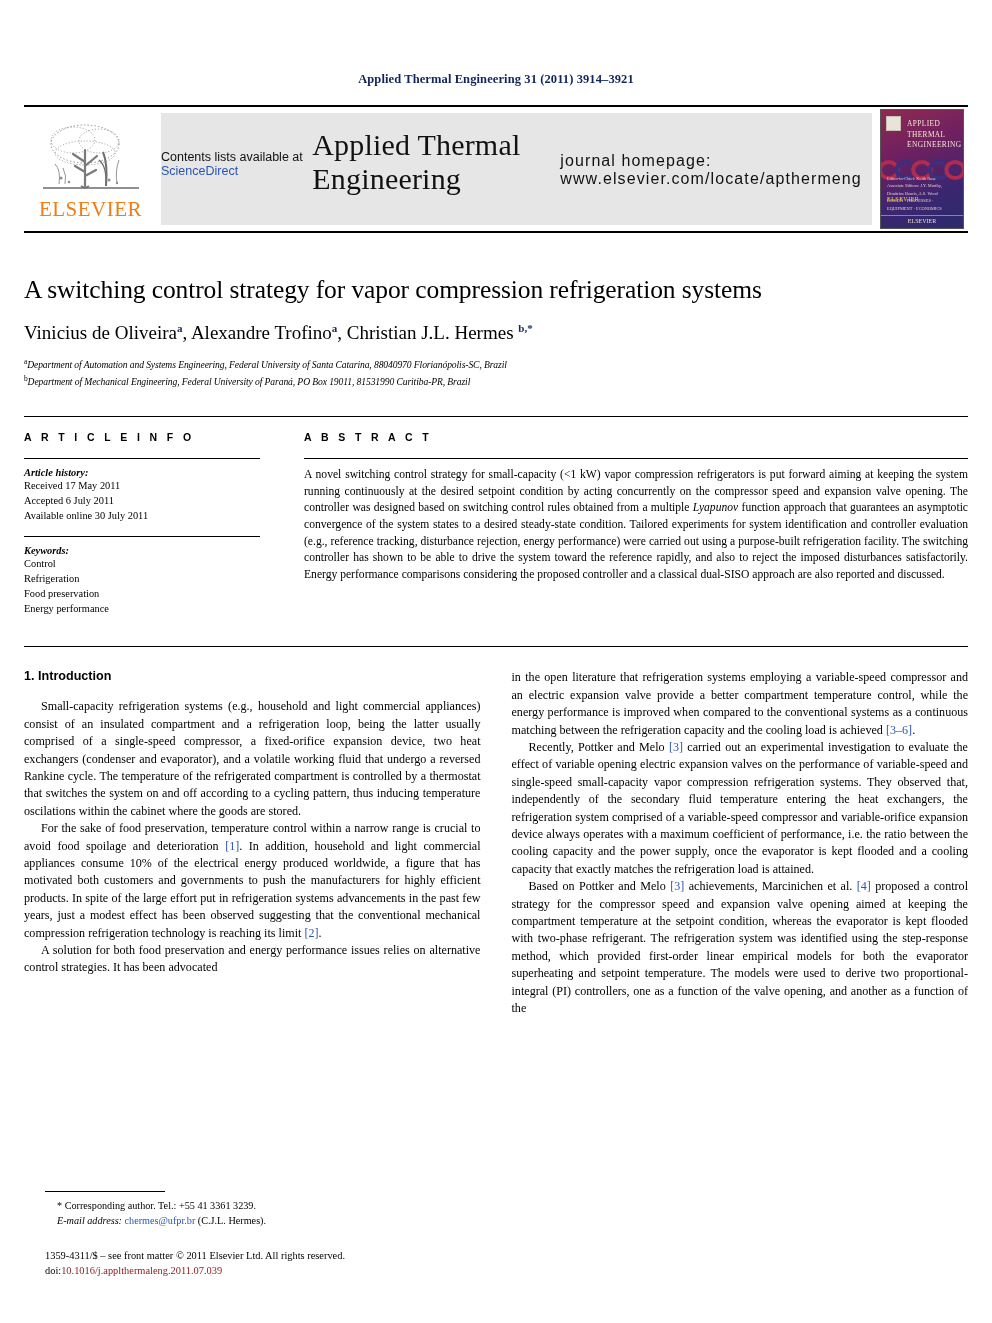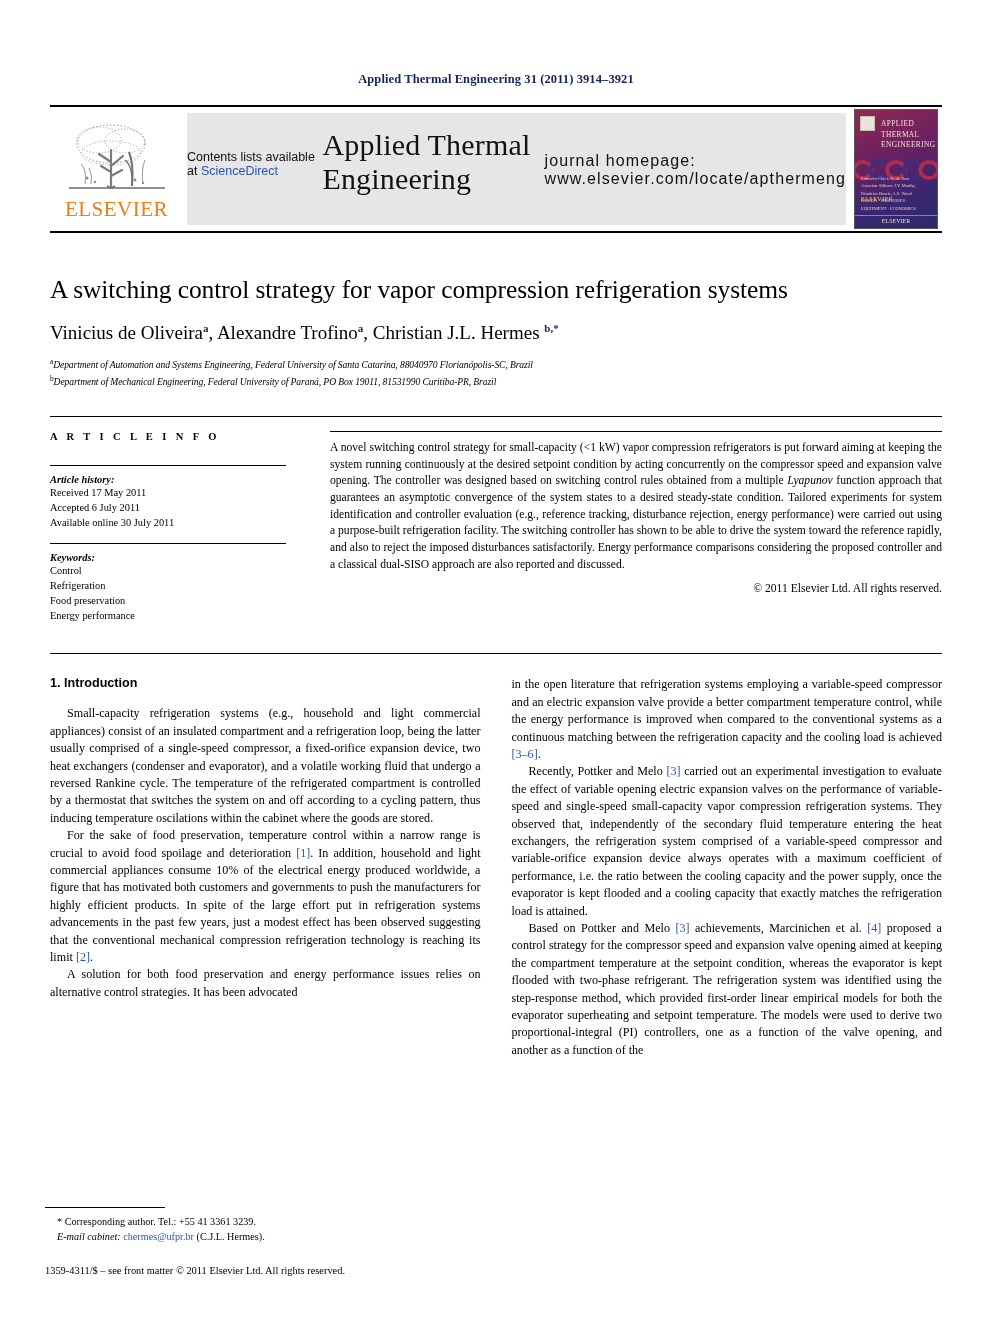--- a/index.html
+++ b/index.html
@@ -7,21 +7,21 @@
   body {
     width: 992px;
     height: 1323px;
     background: #ffffff;
     font-family: "Liberation Serif", "DejaVu Serif", serif;
     color: #000000;
     position: relative;
     overflow: hidden;
   }
 
-  .page { position: relative; width: 992px; height: 1323px; padding: 0 50px; }
+  .page { position: relative; width: 992px; height: 1323px; padding: 0 24px; }
 
   
   .running-head {
     text-align: center;
     font-family: "Liberation Serif", serif;
     font-weight: bold;
     font-size: 12.5px;
     color: #12245c;
     padding-top: 72px;
     letter-spacing: 0.1px;
@@ -159,25 +159,25 @@
     margin-top: 26px;
     border-top: 1.2px solid #000;
     padding-top: 14px;
     display: flex;
     gap: 44px;
   }
   .col-info { flex: 0 0 236px; width: 236px; }
   .col-abs { flex: 1 1 auto; }
 
   .sec-head {
-    font-family: Liberation Serif, serif;
+    font-family: Liberation Sans, sans-serif;
     font-weight: bold;
     font-size: 10.5px;
     letter-spacing: 3.4px;
-    margin-bottom: 23px;
+    margin-bottom: 15px;
   }
   .rule { border-bottom: 1.4px solid #000; margin-bottom: 8px; }
   .info-sub {
     font-style: italic;
     font-weight: bold;
     font-size: 10.4px;
     margin-bottom: 1px;
   }
   .info-line { font-size: 10.4px; line-height: 1.42; }
   .info-gap { height: 13px; }
@@ -331,23 +331,23 @@
       <div class="info-gap"></div>
       <div class="rule"></div>
       <div class="info-sub">Keywords:</div>
       <div class="info-line">Control</div>
       <div class="info-line">Refrigeration</div>
       <div class="info-line">Food preservation</div>
       <div class="info-line">Energy performance</div>
     </div>
 
     <div class="col-abs">
+      <div class="sec-head">A B S T R A C T</div>
       <div class="rule"></div>
       <p class="abstract-text"><span>A novel switching control strategy for small-capacity (&lt;1 kW) vapor compression refrigerators is put forward aiming at keeping the system running continuously at the desired setpoint condition by acting concurrently on the compressor speed and expansion valve opening. The controller was designed based on switching control rules obtained from a multiple </span><i>Lyapunov</i><span> function approach that guarantees an asymptotic convergence of the system states to a desired steady-state condition. Tailored experiments for system identification and controller evaluation (e.g., reference tracking, disturbance rejection, energy performance) were carried out using a purpose-built refrigeration facility. The switching controller has shown to be able to drive the system toward the reference rapidly, and also to reject the imposed disturbances satisfactorily. Energy performance comparisons considering the proposed controller and a classical dual-SISO approach are also reported and discussed.</span></p>
-      <div class="copyright">© 2011 Elsevier Ltd. All rights reserved.</div>
     </div>
   </div>
 
   <div class="body-wrap">
     <div class="col">
       <h2 class="sec-title">1. Introduction</h2>
       <p class="body-p">Small-capacity refrigeration systems (e.g., household and light commercial appliances) consist of an insulated compartment and a refrigeration loop, being the latter usually comprised of a single-speed compressor, a fixed-orifice expansion device, two heat exchangers (condenser and evaporator), and a volatile working fluid that undergo a reversed Rankine cycle. The temperature of the refrigerated compartment is controlled by a thermostat that switches the system on and off according to a cycling pattern, thus inducing temperature oscilations within the cabinet where the goods are stored.</p>
       <p class="body-p"><span>For the sake of food preservation, temperature control within a narrow range is crucial to avoid food spoilage and deterioration </span><span class="cite">[1]</span><span>. In addition, household and light commercial appliances consume 10% of the electrical energy produced worldwide, a figure that has motivated both customers and governments to push the manufacturers for highly efficient products. In spite of the large effort put in refrigeration systems advancements in the past few years, just a modest effect has been observed suggesting that the conventional mechanical compression refrigeration technology is reaching its limit </span><span class="cite">[2]</span><span>.</span></p>
       <p class="body-p">A solution for both food preservation and energy performance issues relies on alternative control strategies. It has been advocated</p>
     </div>
@@ -355,20 +355,21 @@
     <div class="col">
       <p class="body-p noindent"><span>in the open literature that refrigeration systems employing a variable-speed compressor and an electric expansion valve provide a better compartment temperature control, while the energy performance is improved when compared to the conventional systems as a continuous matching between the refrigeration capacity and the cooling load is achieved </span><span class="cite">[3–6]</span><span>.</span></p>
       <p class="body-p"><span>Recently, Pottker and Melo </span><span class="cite">[3]</span><span> carried out an experimental investigation to evaluate the effect of variable opening electric expansion valves on the performance of variable-speed and single-speed small-capacity vapor compression refrigeration systems. They observed that, independently of the secondary fluid temperature entering the heat exchangers, the refrigeration system comprised of a variable-speed compressor and variable-orifice expansion device always operates with a maximum coefficient of performance, i.e. the ratio between the cooling capacity and the power supply, once the evaporator is kept flooded and a cooling capacity that exactly matches the refrigeration load is attained.</span></p>
       <p class="body-p"><span>Based on Pottker and Melo </span><span class="cite">[3]</span><span> achievements, Marcinichen et al. </span><span class="cite">[4]</span><span> proposed a control strategy for the compressor speed and expansion valve opening aimed at keeping the compartment temperature at the setpoint condition, whereas the evaporator is kept flooded with two-phase refrigerant. The refrigeration system was identified using the step-response method, which provided first-order linear empirical models for both the evaporator superheating and setpoint temperature. The models were used to derive two proportional-integral (PI) controllers, one as a function of the valve opening, and another as a function of the</span></p>
     </div>
   </div>
 
   <div class="footnote-area">
     <div class="fn-rule"></div>
     <div class="fn-line fn-indent">* Corresponding author. Tel.: +55 41 3361 3239.</div>
-    <div class="fn-line fn-indent"><span class="email-label">E-mail cabinet:</span> <span class="link">chermes@ufpr.br</span> <span>(C.J.L. Hermes).</span></div>
+    <div class="fn-line fn-indent"><span class="email-label">E-mail address:</span> <span class="link">chermes@ufpr.br</span> <span>(C.J.L. Hermes).</span></div>
 
     <div class="footer-block">
       <div>1359-4311/$ – see front matter © 2011 Elsevier Ltd. All rights reserved.</div>
+      <div><span>doi:</span><span class="doi">10.1016/j.applthermaleng.2011.07.039</span></div>
     </div>
   </div>
 
 </div>
 
 </body></html>

